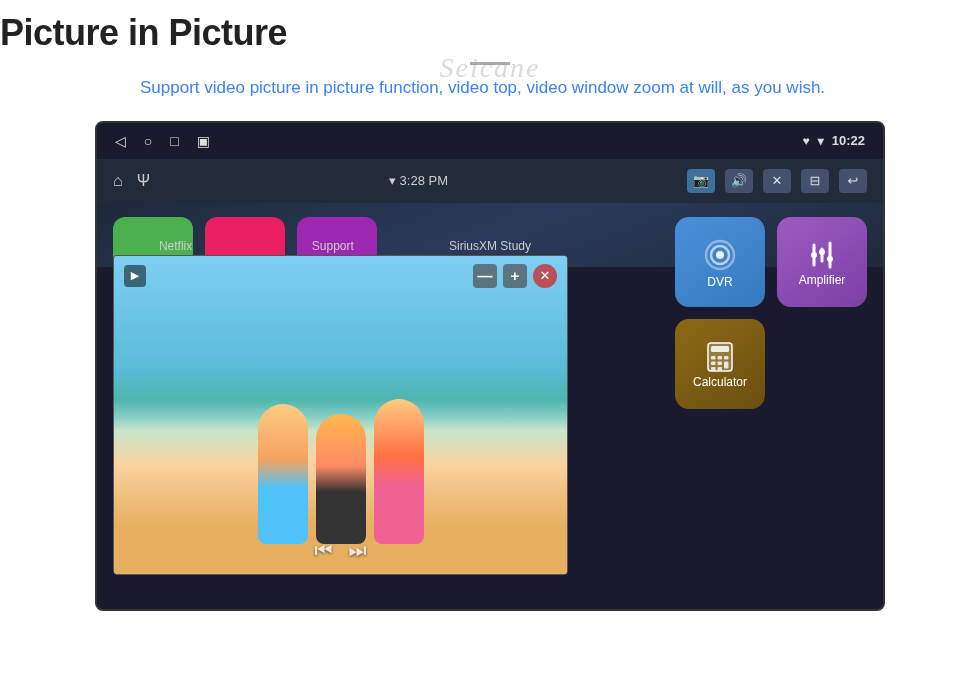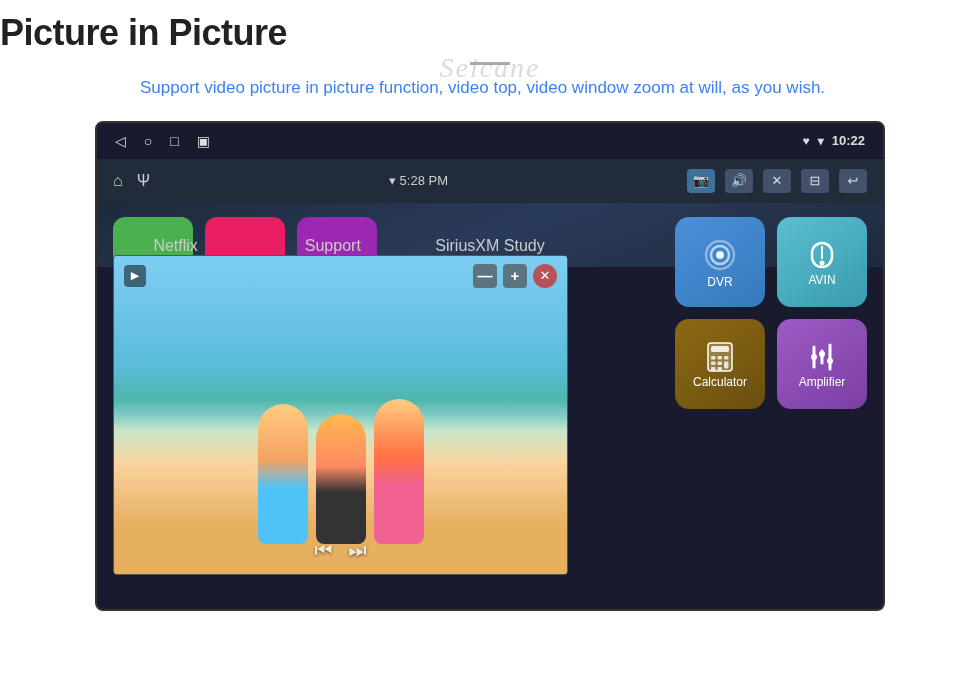--- a/index.html
+++ b/index.html
@@ -370,21 +370,21 @@
       height: 42px;
       display: flex;
       align-items: center;
       background: transparent;
     }
 
     .bottom-app-label {
       flex: 1;
       text-align: center;
       color: #ccc;
-      font-size: 16px;
+      font-size: 12px;
     }
 
     
     .dvr-icon-svg {
       width: 40px;
       height: 40px;
     }
 
     
     .avin-icon-svg {
@@ -433,21 +433,21 @@
     </div>
 
     <div class="toolbar">
       <div class="toolbar-left">
         <span class="toolbar-icon">⌂</span>
         <span class="toolbar-icon">Ψ</span>
       </div>
       <div class="toolbar-center">
         <div class="time-display">
           <span>▾</span>
-          <span>5:28 PM</span>
+          <span>3:28 PM</span>
         </div>
       </div>
       <div class="toolbar-right">
         <div class="toolbar-btn active-cam">📷</div>
         <div class="toolbar-btn">🔊</div>
         <div class="toolbar-btn">✕</div>
         <div class="toolbar-btn">⊟</div>
         <div class="toolbar-btn">↩</div>
       </div>
     </div>
@@ -491,58 +491,50 @@
         <div class="app-tile app-dvr">
           <svg class="dvr-icon-svg" viewBox="0 0 40 40" fill="none">
             <circle cx="20" cy="20" r="14" stroke="white" stroke-width="2.5" fill="none" opacity="0.4"></circle>
             <circle cx="20" cy="20" r="9" stroke="white" stroke-width="2.5" fill="none" opacity="0.65"></circle>
             <circle cx="20" cy="20" r="4" fill="white" opacity="0.9"></circle>
             <circle cx="20" cy="20" r="2" fill="white"></circle>
           </svg>
           <span class="app-tile-label">DVR</span>
         </div>
 
-        <div class="app-tile app-avin">
-          <svg class="avin-icon-svg" viewBox="0 0 36 36" fill="none">
-            <rect x="8" y="6" width="20" height="24" rx="10" stroke="white" stroke-width="2.5" fill="none"></rect>
-            <circle cx="18" cy="26" r="2.5" fill="white"></circle>
-            <line x1="18" y1="9" x2="18" y2="22" stroke="white" stroke-width="2"></line>
+
+        <div class="app-tile app-amplifier">
+          <svg class="amplifier-icon-svg" viewBox="0 0 36 36" fill="none">
+            <line x1="10" y1="8" x2="10" y2="28" stroke="white" stroke-width="3" stroke-linecap="round"></line>
+            <line x1="18" y1="12" x2="18" y2="24" stroke="white" stroke-width="3" stroke-linecap="round"></line>
+            <line x1="26" y1="6" x2="26" y2="30" stroke="white" stroke-width="3" stroke-linecap="round"></line>
+            <circle cx="10" cy="18" r="3" fill="white"></circle>
+            <circle cx="18" cy="15" r="3" fill="white"></circle>
+            <circle cx="26" cy="22" r="3" fill="white"></circle>
           </svg>
-          <span class="app-tile-label">AVIN</span>
+          <span class="app-tile-label">Amplifier</span>
         </div>
 
         <div class="app-tile app-calculator">
           <svg class="calc-icon-svg" viewBox="0 0 36 36" fill="none">
             <rect x="6" y="4" width="24" height="28" rx="3" fill="rgba(255,255,255,0.2)" stroke="white" stroke-width="1.5"></rect>
             <rect x="9" y="7" width="18" height="6" rx="1.5" fill="white" opacity="0.85"></rect>
 
             <rect x="9" y="17" width="4.5" height="3.5" rx="1" fill="white" opacity="0.8"></rect>
             <rect x="15.5" y="17" width="4.5" height="3.5" rx="1" fill="white" opacity="0.8"></rect>
             <rect x="22" y="17" width="4.5" height="3.5" rx="1" fill="white" opacity="0.8"></rect>
             <rect x="9" y="22.5" width="4.5" height="3.5" rx="1" fill="white" opacity="0.8"></rect>
             <rect x="15.5" y="22.5" width="4.5" height="3.5" rx="1" fill="white" opacity="0.8"></rect>
             <rect x="22" y="22.5" width="4.5" height="7" rx="1" fill="white" opacity="0.8"></rect>
             <rect x="9" y="28" width="4.5" height="3.5" rx="1" fill="white" opacity="0.8"></rect>
             <rect x="15.5" y="28" width="4.5" height="3.5" rx="1" fill="white" opacity="0.8"></rect>
           </svg>
           <span class="app-tile-label">Calculator</span>
         </div>
 
-        <div class="app-tile app-amplifier">
-          <svg class="amplifier-icon-svg" viewBox="0 0 36 36" fill="none">
-            <line x1="10" y1="8" x2="10" y2="28" stroke="white" stroke-width="3" stroke-linecap="round"></line>
-            <line x1="18" y1="12" x2="18" y2="24" stroke="white" stroke-width="3" stroke-linecap="round"></line>
-            <line x1="26" y1="6" x2="26" y2="30" stroke="white" stroke-width="3" stroke-linecap="round"></line>
-            <circle cx="10" cy="18" r="3" fill="white"></circle>
-            <circle cx="18" cy="15" r="3" fill="white"></circle>
-            <circle cx="26" cy="22" r="3" fill="white"></circle>
-          </svg>
-          <span class="app-tile-label">Amplifier</span>
-        </div>
-
       </div>
 
       <div class="bottom-labels">
         <span class="bottom-app-label">Netflix</span>
         <span class="bottom-app-label">Support</span>
         <span class="bottom-app-label">SiriusXM Study</span>
         <span class="bottom-app-label"></span>
         <span class="bottom-app-label"></span>
       </div>
 

